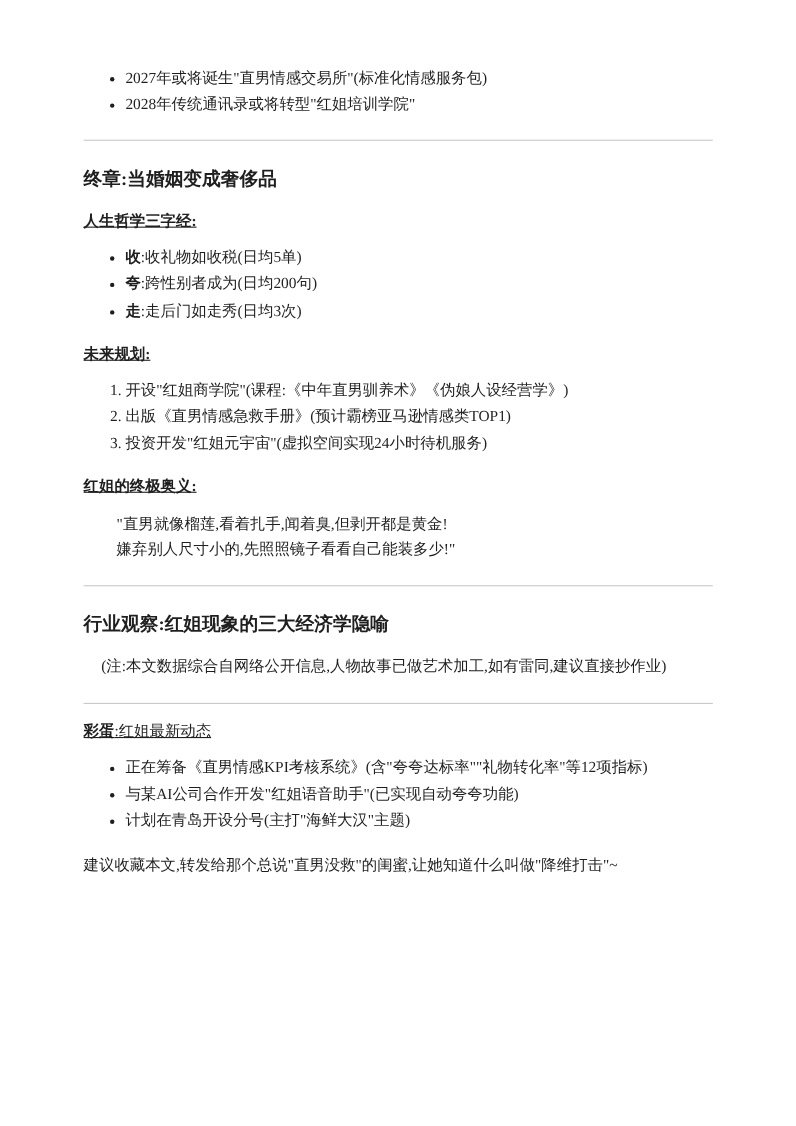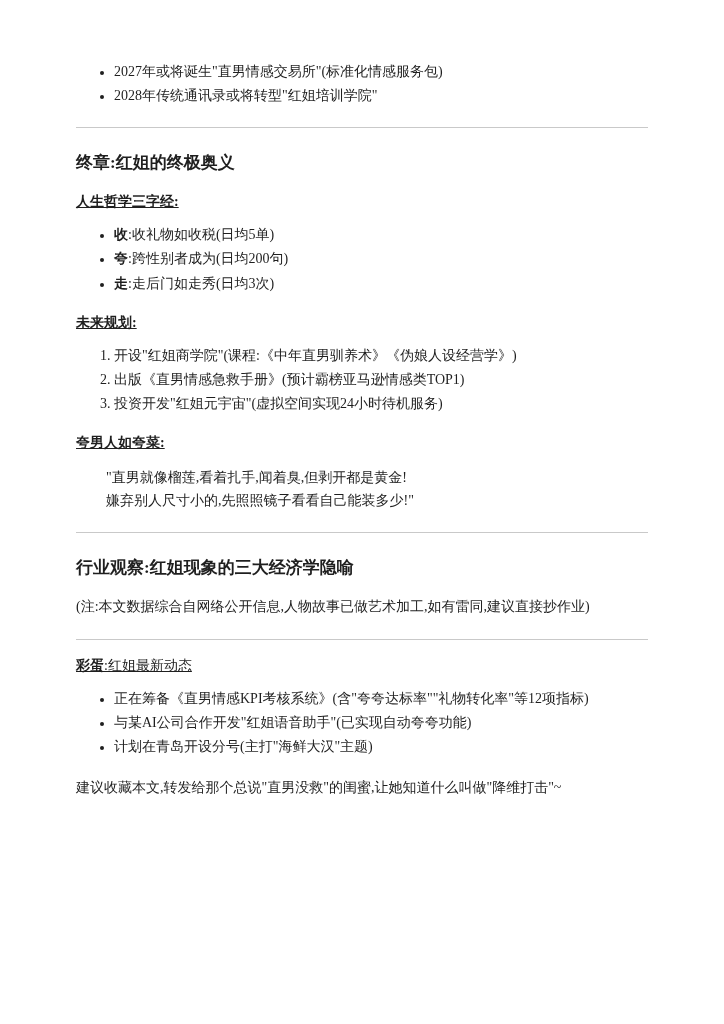--- a/index.html
+++ b/index.html
@@ -39,53 +39,53 @@
   hr {
     border: none;
     border-top: 1px solid #c9c9c9;
     margin: 20px 0 6px 0;
   }
   blockquote {
     margin: 12px 0 14px 30px;
     padding: 0;
   }
   p { margin: 12px 0; }
-  .note { margin: 14px 0 10px 0; }
+  .note { margin: 14px 0 10px 16px; }
   .closing { margin: 18px 0 0 0; }
   strong { font-weight: bold; }
 </style>
 </head>
 <body>
 
 <div class="page">
 
   <ul>
     <li><span>2027年或将诞生"直男情感交易所"(标准化情感服务包)</span></li>
     <li><span>2028年传统通讯录或将转型"红姐培训学院"</span></li>
   </ul>
 
   <hr>
 
-  <h2>终章:红姐的终极奥义</h2>
+  <h2>终章:当婚姻变成奢侈品</h2>
 
   <div class="label">人生哲学三字经:</div>
   <ul>
     <li><strong>收</strong><span>:收礼物如收税(日均5单)</span></li>
     <li><strong>夸</strong><span>:跨性别者成为(日均200句)</span></li>
     <li><strong>走</strong><span>:走后门如走秀(日均3次)</span></li>
   </ul>
 
   <div class="label">未来规划:</div>
   <ol>
     <li><span>开设"红姐商学院"(课程:《中年直男驯养术》《伪娘人设经营学》)</span></li>
     <li><span>出版《直男情感急救手册》(预计霸榜亚马逊情感类TOP1)</span></li>
     <li><span>投资开发"红姐元宇宙"(虚拟空间实现24小时待机服务)</span></li>
   </ol>
 
-  <div class="label">夸男人如夸菜:</div>
+  <div class="label">红姐的终极奥义:</div>
   <blockquote>
     <div>"直男就像榴莲,看着扎手,闻着臭,但剥开都是黄金!</div>
     <div>嫌弃别人尺寸小的,先照照镜子看看自己能装多少!"</div>
   </blockquote>
 
   <hr>
 
   <h2>行业观察:红姐现象的三大经济学隐喻</h2>
 
 

